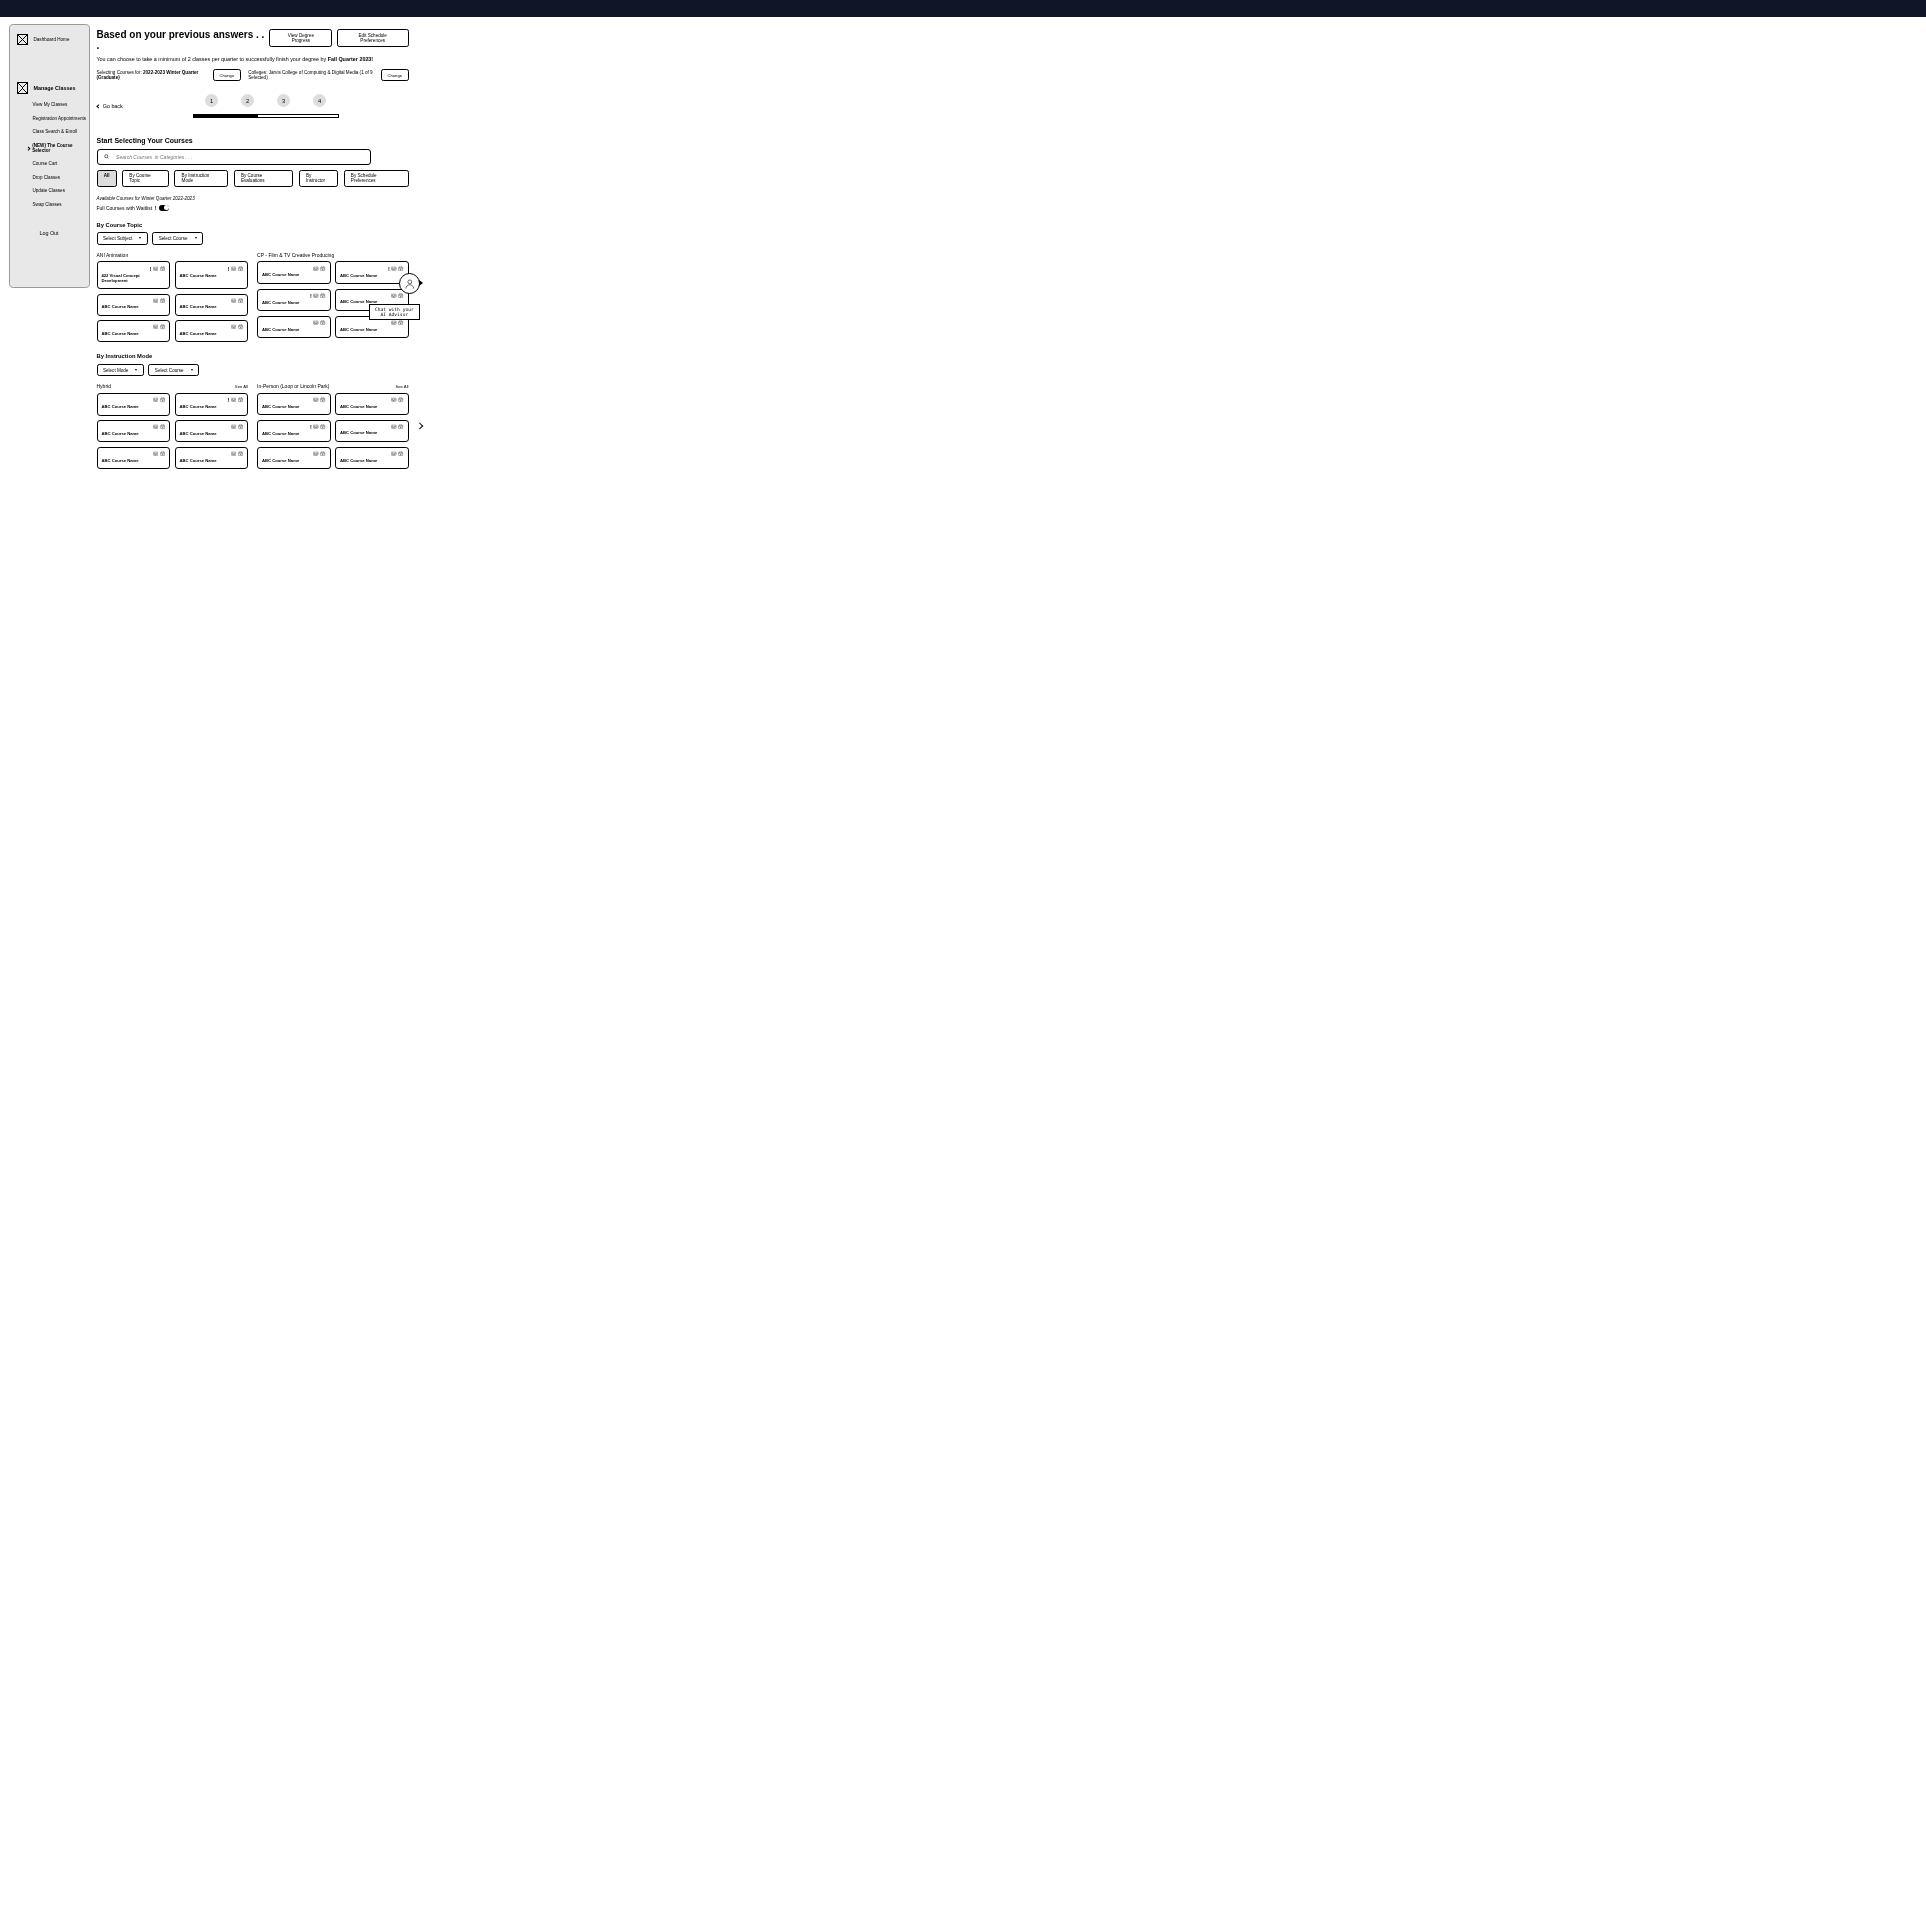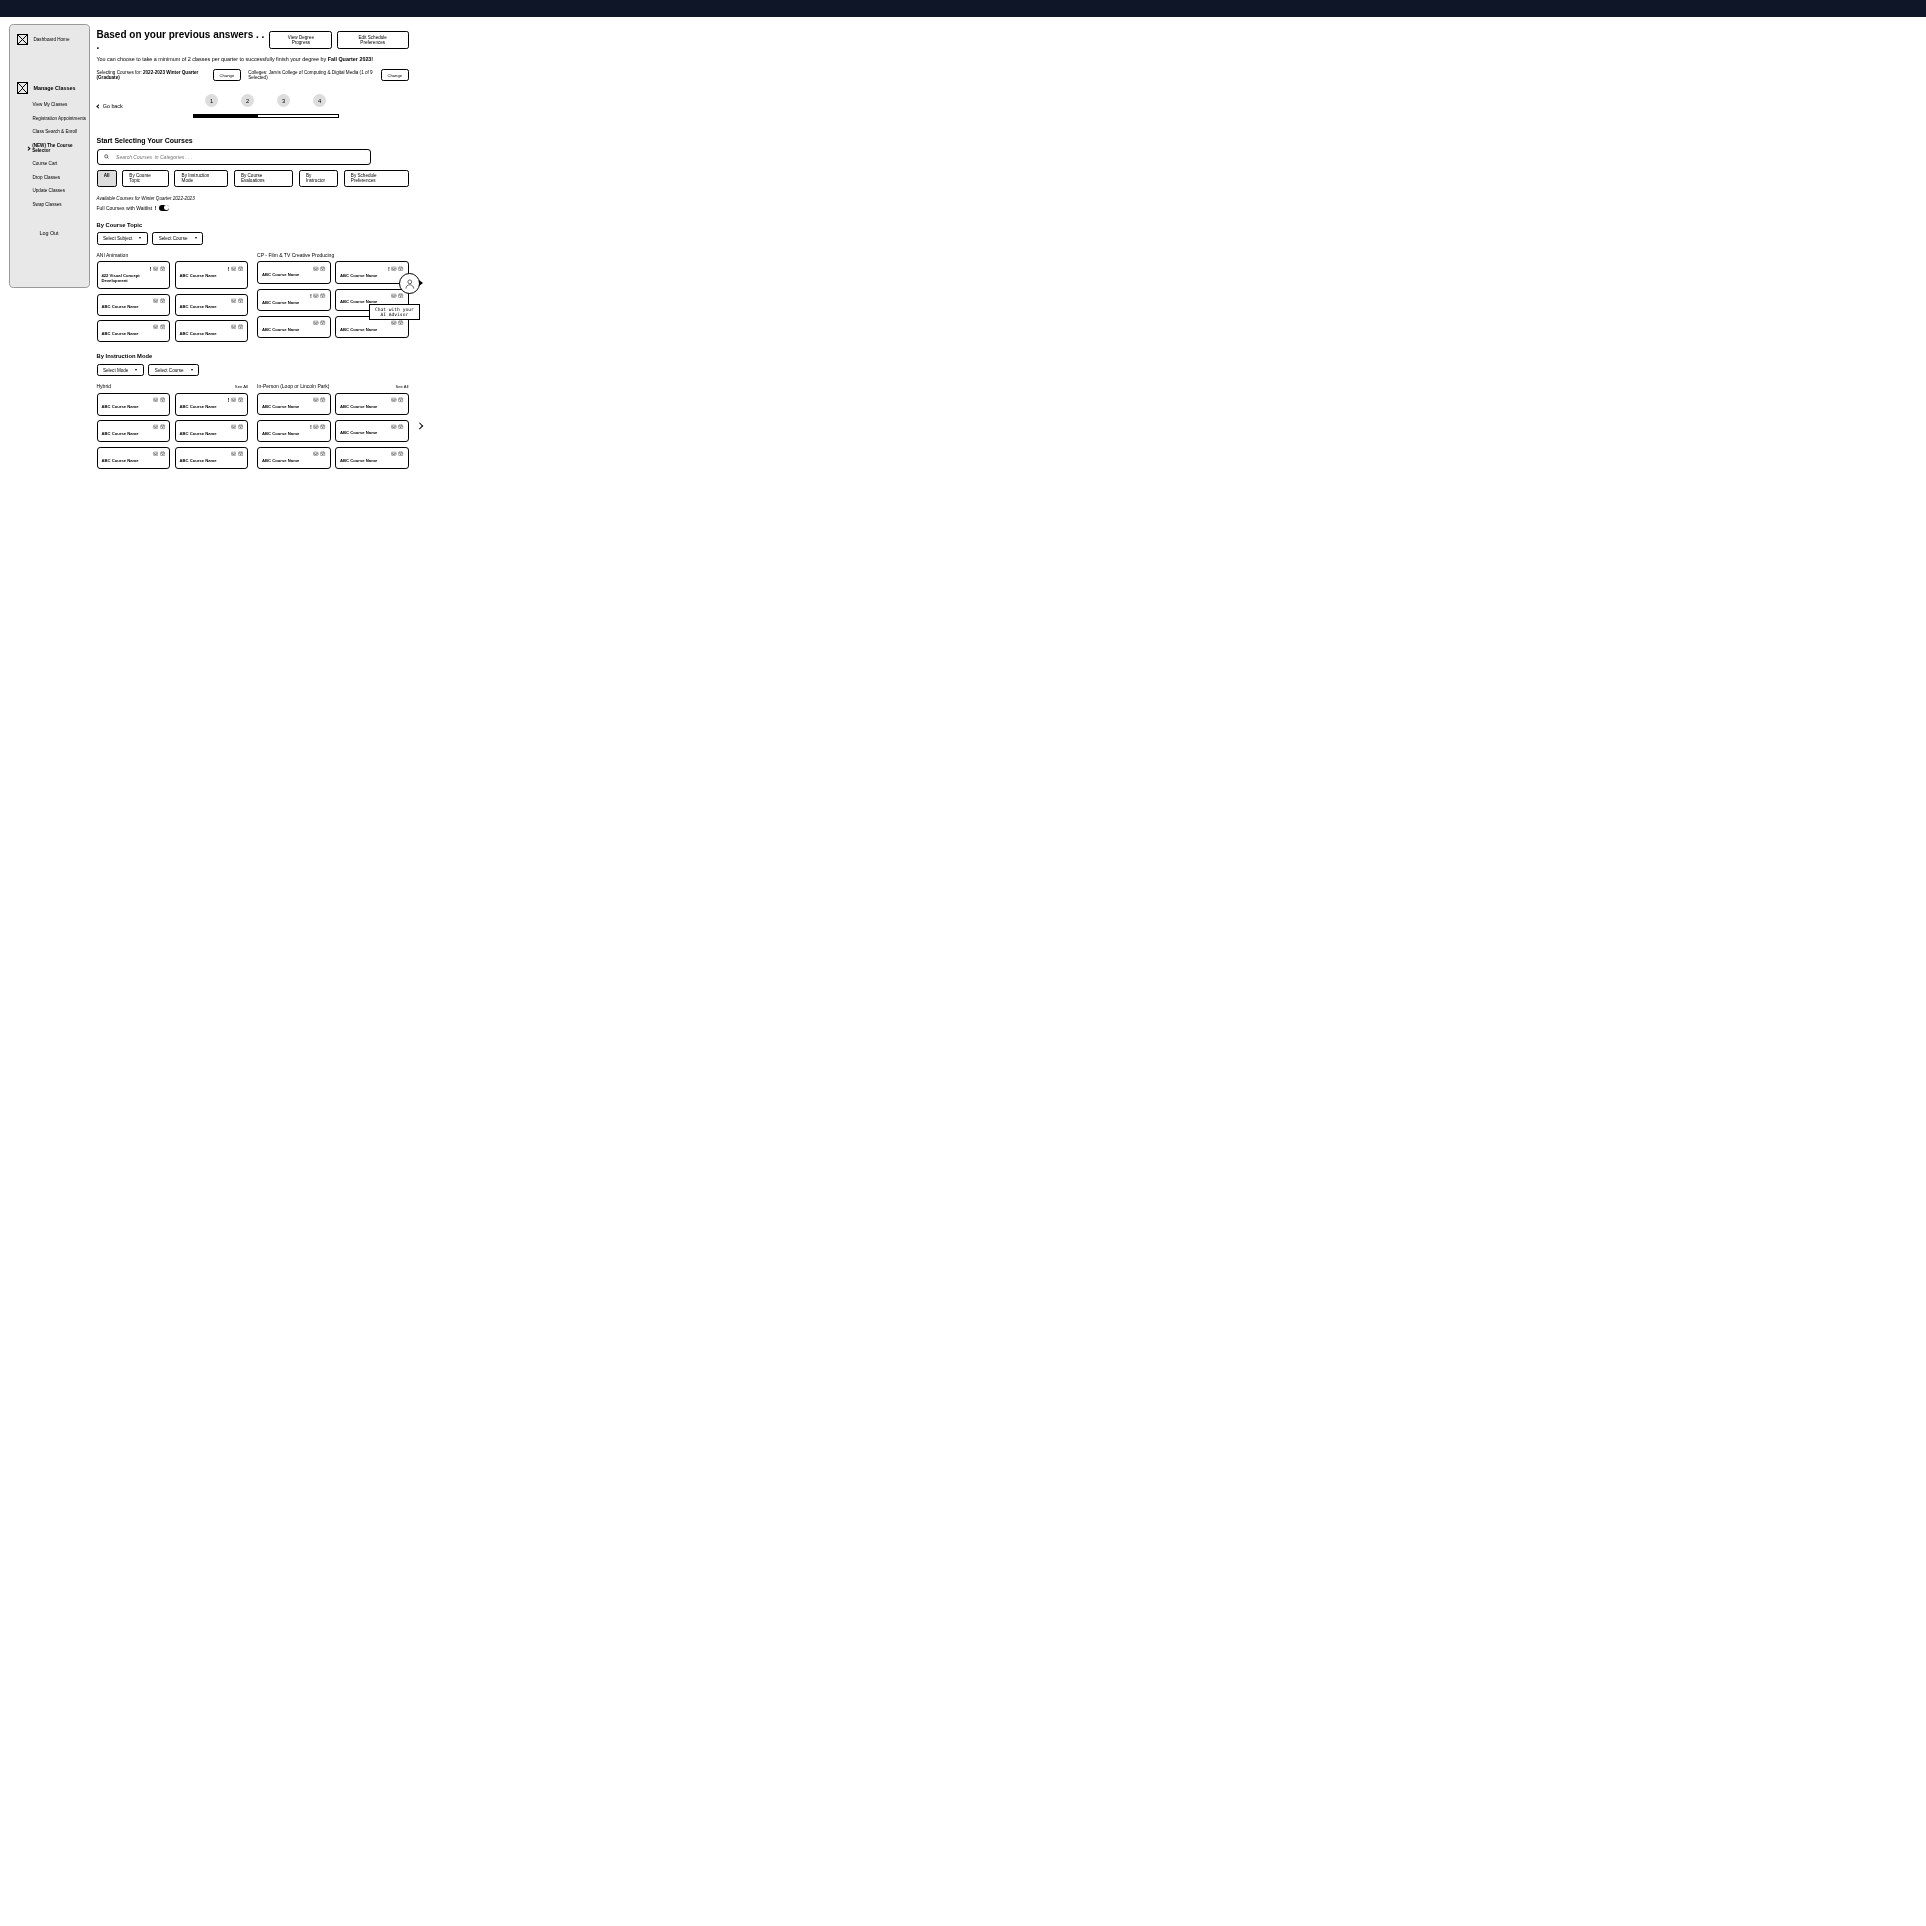--- a/index.html
+++ b/index.html
@@ -13,21 +13,21 @@
 .placeholder-box::before { background: linear-gradient(to top right, transparent calc(50% - 0.4px), #000 calc(50% - 0.4px), #000 calc(50% + 0.4px), transparent calc(50% + 0.4px)); }
 .placeholder-box::after { background: linear-gradient(to top left, transparent calc(50% - 0.4px), #000 calc(50% - 0.4px), #000 calc(50% + 0.4px), transparent calc(50% + 0.4px)); }
 .sidebar-row span { margin-left: 5.4px; font-size: 4.6px; }
 .sidebar-row.heading span { font-weight: bold; font-size: 5.4px; }
 .sidebar-sub { padding-left: 23px; font-size: 4.6px; margin: 8.5px 0 0 0; display: flex; align-items: center; }
 .sidebar-sub.selected { font-weight: bold; padding-left: 17px; }
 .sidebar-sub.selected .chev { display:inline-block; width:2.7px; height:2.7px; border-right:0.6px solid #000; border-top:0.6px solid #000; transform:rotate(45deg); margin-right:3.1px; }
 .sidebar-logout { text-align:center; font-size:5.4px; margin-top: 23px;}
 .sidebar-row.first { margin-bottom: 37px; }
 .main { flex: 1; padding: 11.6px 7px 15.4px 7px; max-width: 326px; }
-.hdr { display: flex; justify-content: space-between; align-items:center; }
+.hdr { display: flex; justify-content: space-between; align-items:flex-start; }
 .hdr h1 { font-size: 10px; font-weight: bold; }
 .hdr-buttons { display:flex; gap:4.6px; }
 .btn { border:0.6px solid #000; border-radius:2.3px; background:#fff; padding: 3.1px 7.7px; font-size: 4.6px; cursor:pointer; }
 .btn.small { padding: 2.3px 5.4px; font-size: 4.2px; }
 .subhead { font-size: 5.4px; margin-top: 5.4px; }
 .subhead b { font-weight: bold; }
 .select-row { display:flex; align-items:center; gap: 7.7px; margin-top: 7px; font-size: 4.6px; }
 .select-row .lbl b { font-weight:bold;}
 .back-row { display:flex; align-items:center; margin-top: 13.5px; }
 .back-link { display:flex; align-items:center; font-size:5.4px; cursor:pointer;}

